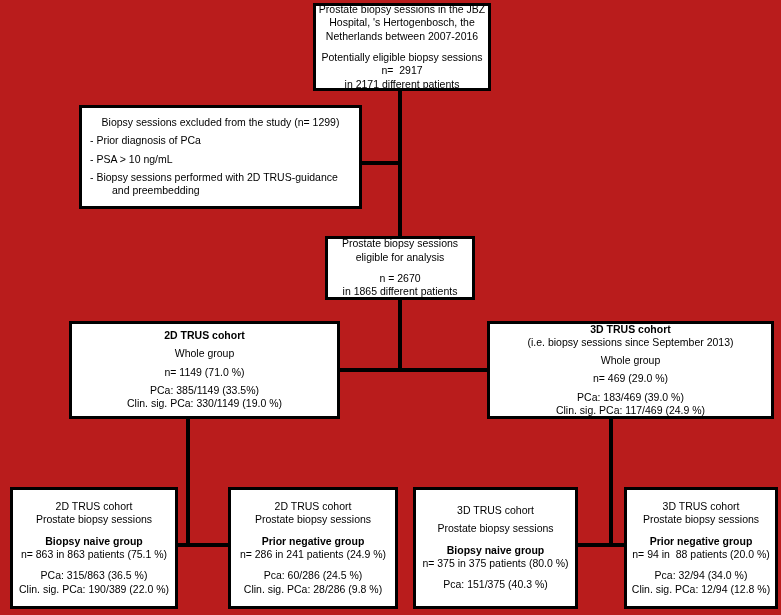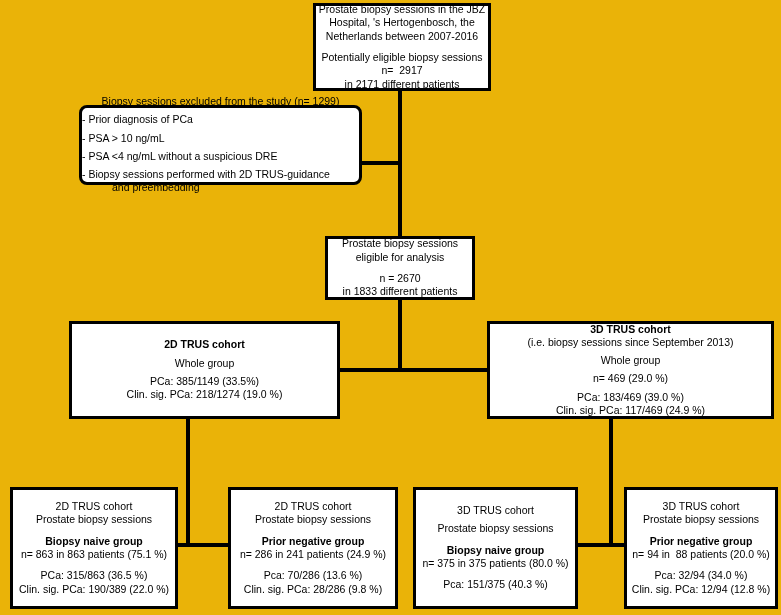--- a/index.html
+++ b/index.html
@@ -4,58 +4,58 @@
 <style>
   html,body{margin:0;padding:0;background:#ffffff;}
   body{
     font-family:"Liberation Sans", sans-serif;
     -webkit-font-smoothing:antialiased;
   }
   #canvas{
     position:relative;
     width:781px;
     height:615px;
-    background:#eab308;
+    background:#b91c1c;
     overflow:hidden;
   }
   .node{
     position:absolute;
     box-sizing:border-box;
     background:#ffffff;
     border:3px solid #000000;
     display:flex;
     flex-direction:column;
     justify-content:center;
     z-index:3;
   }
   .node .line{
     display:block;
     text-align:center;
     color:#000;
     line-height:1.28;
     white-space:pre;
   }
-  .node .line.left{ text-align:left; }
+  .node .line.left{ text-align:left; padding-left:8px; }
   .node .line.bold{ font-weight:bold; }
   .node .line.gap{ margin-top:0.75em; }
   .node .line.gap-sm{ margin-top:0.45em; }
   .node .line.indent{ padding-left:30px; }
 
   
   .conn{
     position:absolute;
     background:#000000;
     z-index:1;
   }
   .conn.v{ width:4px; }
   .conn.h{ height:4px; }
 
   
   #box-top      { left:313px;  top:3px;   width:178px; height:88px;  font-size:10.5px; }
-  #box-excluded { left:79px;   top:105px; width:283px; height:80px;  font-size:10.5px;border-radius:8px; }
+  #box-excluded { left:79px;   top:105px; width:283px; height:104px;  font-size:10.5px; }
   #box-eligible { left:325px;  top:236px; width:150px; height:64px;  font-size:10.5px; }
   #box-2d       { left:69px;   top:321px; width:271px; height:98px;  font-size:10.5px; }
   #box-3d       { left:487px;  top:321px; width:287px; height:98px;  font-size:10.5px; }
   #box-b1       { left:10px;   top:487px; width:168px; height:122px; font-size:10.5px; }
   #box-b2       { left:228px;  top:487px; width:170px; height:122px; font-size:10.5px; }
   #box-b3       { left:413px;  top:487px; width:165px; height:122px; font-size:10.5px; }
   #box-b4       { left:624px;  top:487px; width:154px; height:122px; font-size:10.5px; }
 </style>
 </head>
 <body>
@@ -81,37 +81,37 @@
     <span class="line">Netherlands between 2007-2016</span>
     <span class="line gap">Potentially eligible biopsy sessions</span>
     <span class="line">n=  2917</span>
     <span class="line">in 2171 different patients</span>
   </div>
 
   <div class="node" id="box-excluded">
     <span class="line">Biopsy sessions excluded from the study (n= 1299)</span>
     <span class="line left gap-sm">- Prior diagnosis of PCa</span>
     <span class="line left gap-sm">- PSA &gt; 10 ng/mL</span>
-    <span class="line left gap-sm">- PSA &lt;4 ng/mL without a suspicious DRE</span>
     <span class="line left gap-sm">- Biopsy sessions performed with 2D TRUS-guidance</span>
     <span class="line left indent">and preembedding</span>
   </div>
 
   <div class="node" id="box-eligible">
     <span class="line">Prostate biopsy sessions</span>
     <span class="line">eligible for analysis</span>
     <span class="line gap">n = 2670</span>
-    <span class="line">in 1833 different patients</span>
+    <span class="line">in 1865 different patients</span>
   </div>
 
   <div class="node" id="box-2d">
     <span class="line bold">2D TRUS cohort</span>
     <span class="line gap-sm">Whole group</span>
+    <span class="line gap-sm">n= 1149 (71.0 %)</span>
     <span class="line gap-sm">PCa: 385/1149 (33.5%)</span>
-    <span class="line">Clin. sig. PCa: 218/1274 (19.0 %)</span>
+    <span class="line">Clin. sig. PCa: 330/1149 (19.0 %)</span>
   </div>
 
   <div class="node" id="box-3d">
     <span class="line bold">3D TRUS cohort</span>
     <span class="line">(i.e. biopsy sessions since September 2013)</span>
     <span class="line gap-sm">Whole group</span>
     <span class="line gap-sm">n= 469 (29.0 %)</span>
     <span class="line gap-sm">PCa: 183/469 (39.0 %)</span>
     <span class="line">Clin. sig. PCa: 117/469 (24.9 %)</span>
   </div>
@@ -123,21 +123,21 @@
     <span class="line">n= 863 in 863 patients (75.1 %)</span>
     <span class="line gap">PCa: 315/863 (36.5 %)</span>
     <span class="line">Clin. sig. PCa: 190/389 (22.0 %)</span>
   </div>
 
   <div class="node" id="box-b2">
     <span class="line">2D TRUS cohort</span>
     <span class="line">Prostate biopsy sessions</span>
     <span class="line bold gap">Prior negative group</span>
     <span class="line">n= 286 in 241 patients (24.9 %)</span>
-    <span class="line gap">Pca: 70/286 (13.6 %)</span>
+    <span class="line gap">Pca: 60/286 (24.5 %)</span>
     <span class="line">Clin. sig. PCa: 28/286 (9.8 %)</span>
   </div>
 
   <div class="node" id="box-b3">
     <span class="line">3D TRUS cohort</span>
     <span class="line gap-sm">Prostate biopsy sessions</span>
     <span class="line bold gap">Biopsy naive group</span>
     <span class="line">n= 375 in 375 patients (80.0 %)</span>
     <span class="line gap">Pca: 151/375 (40.3 %)</span>
   </div>

